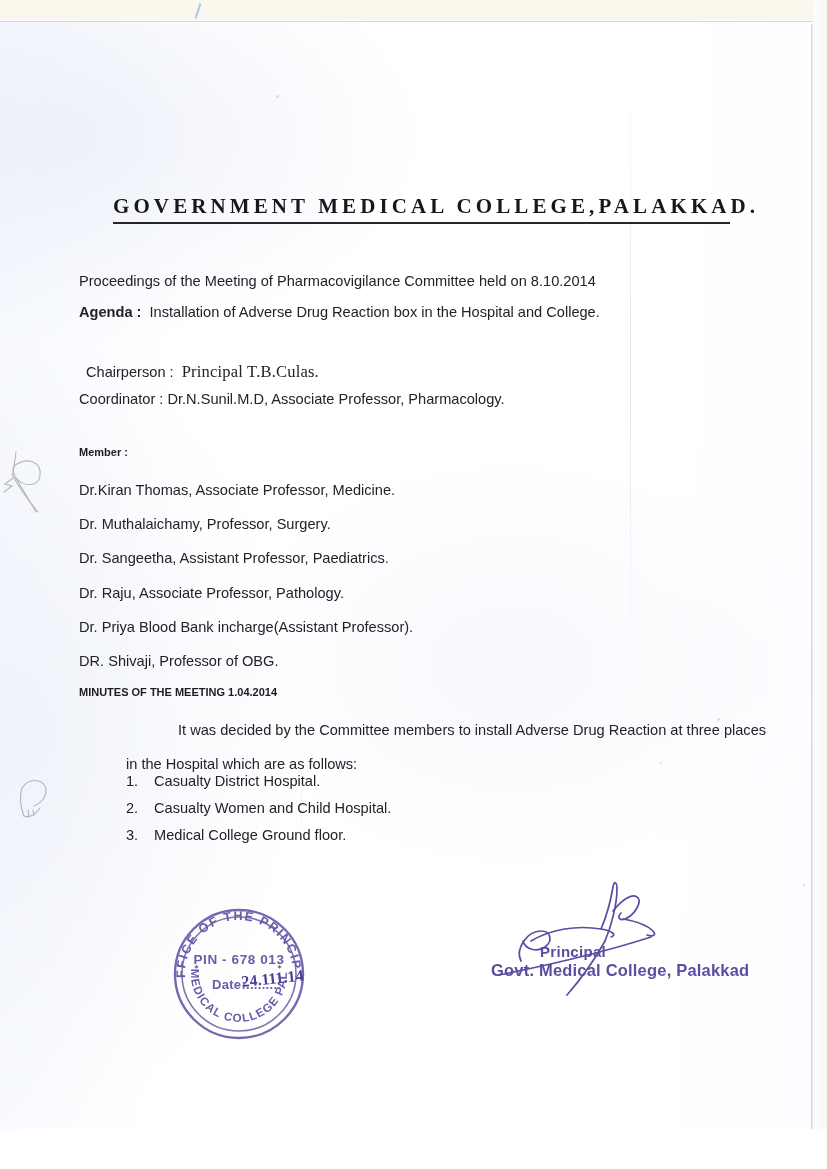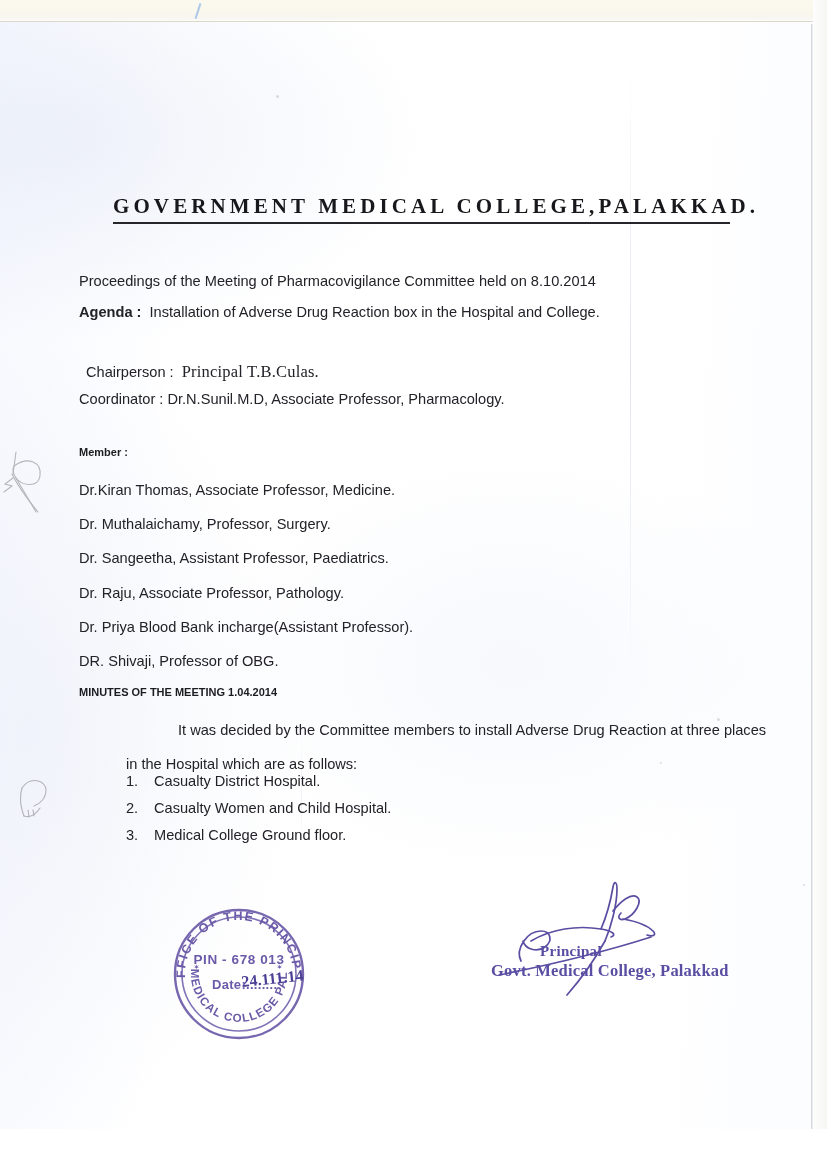--- a/index.html
+++ b/index.html
@@ -164,21 +164,21 @@
   
   .sign-block {
     position: absolute;
     left: 455px;
     top: 875px;
     width: 280px;
     height: 125px;
   }
   .sign-text {
     position: absolute;
-    font-family: Liberation Serif, serif;
+    font-family: Liberation Sans, sans-serif;
     font-weight: 700;
     color: #5a4ea3;
     white-space: nowrap;
   }
   .sign-principal {
     left: 85px;
     top: 68px;
     font-size: 15px;
     letter-spacing: .3px;
   }

